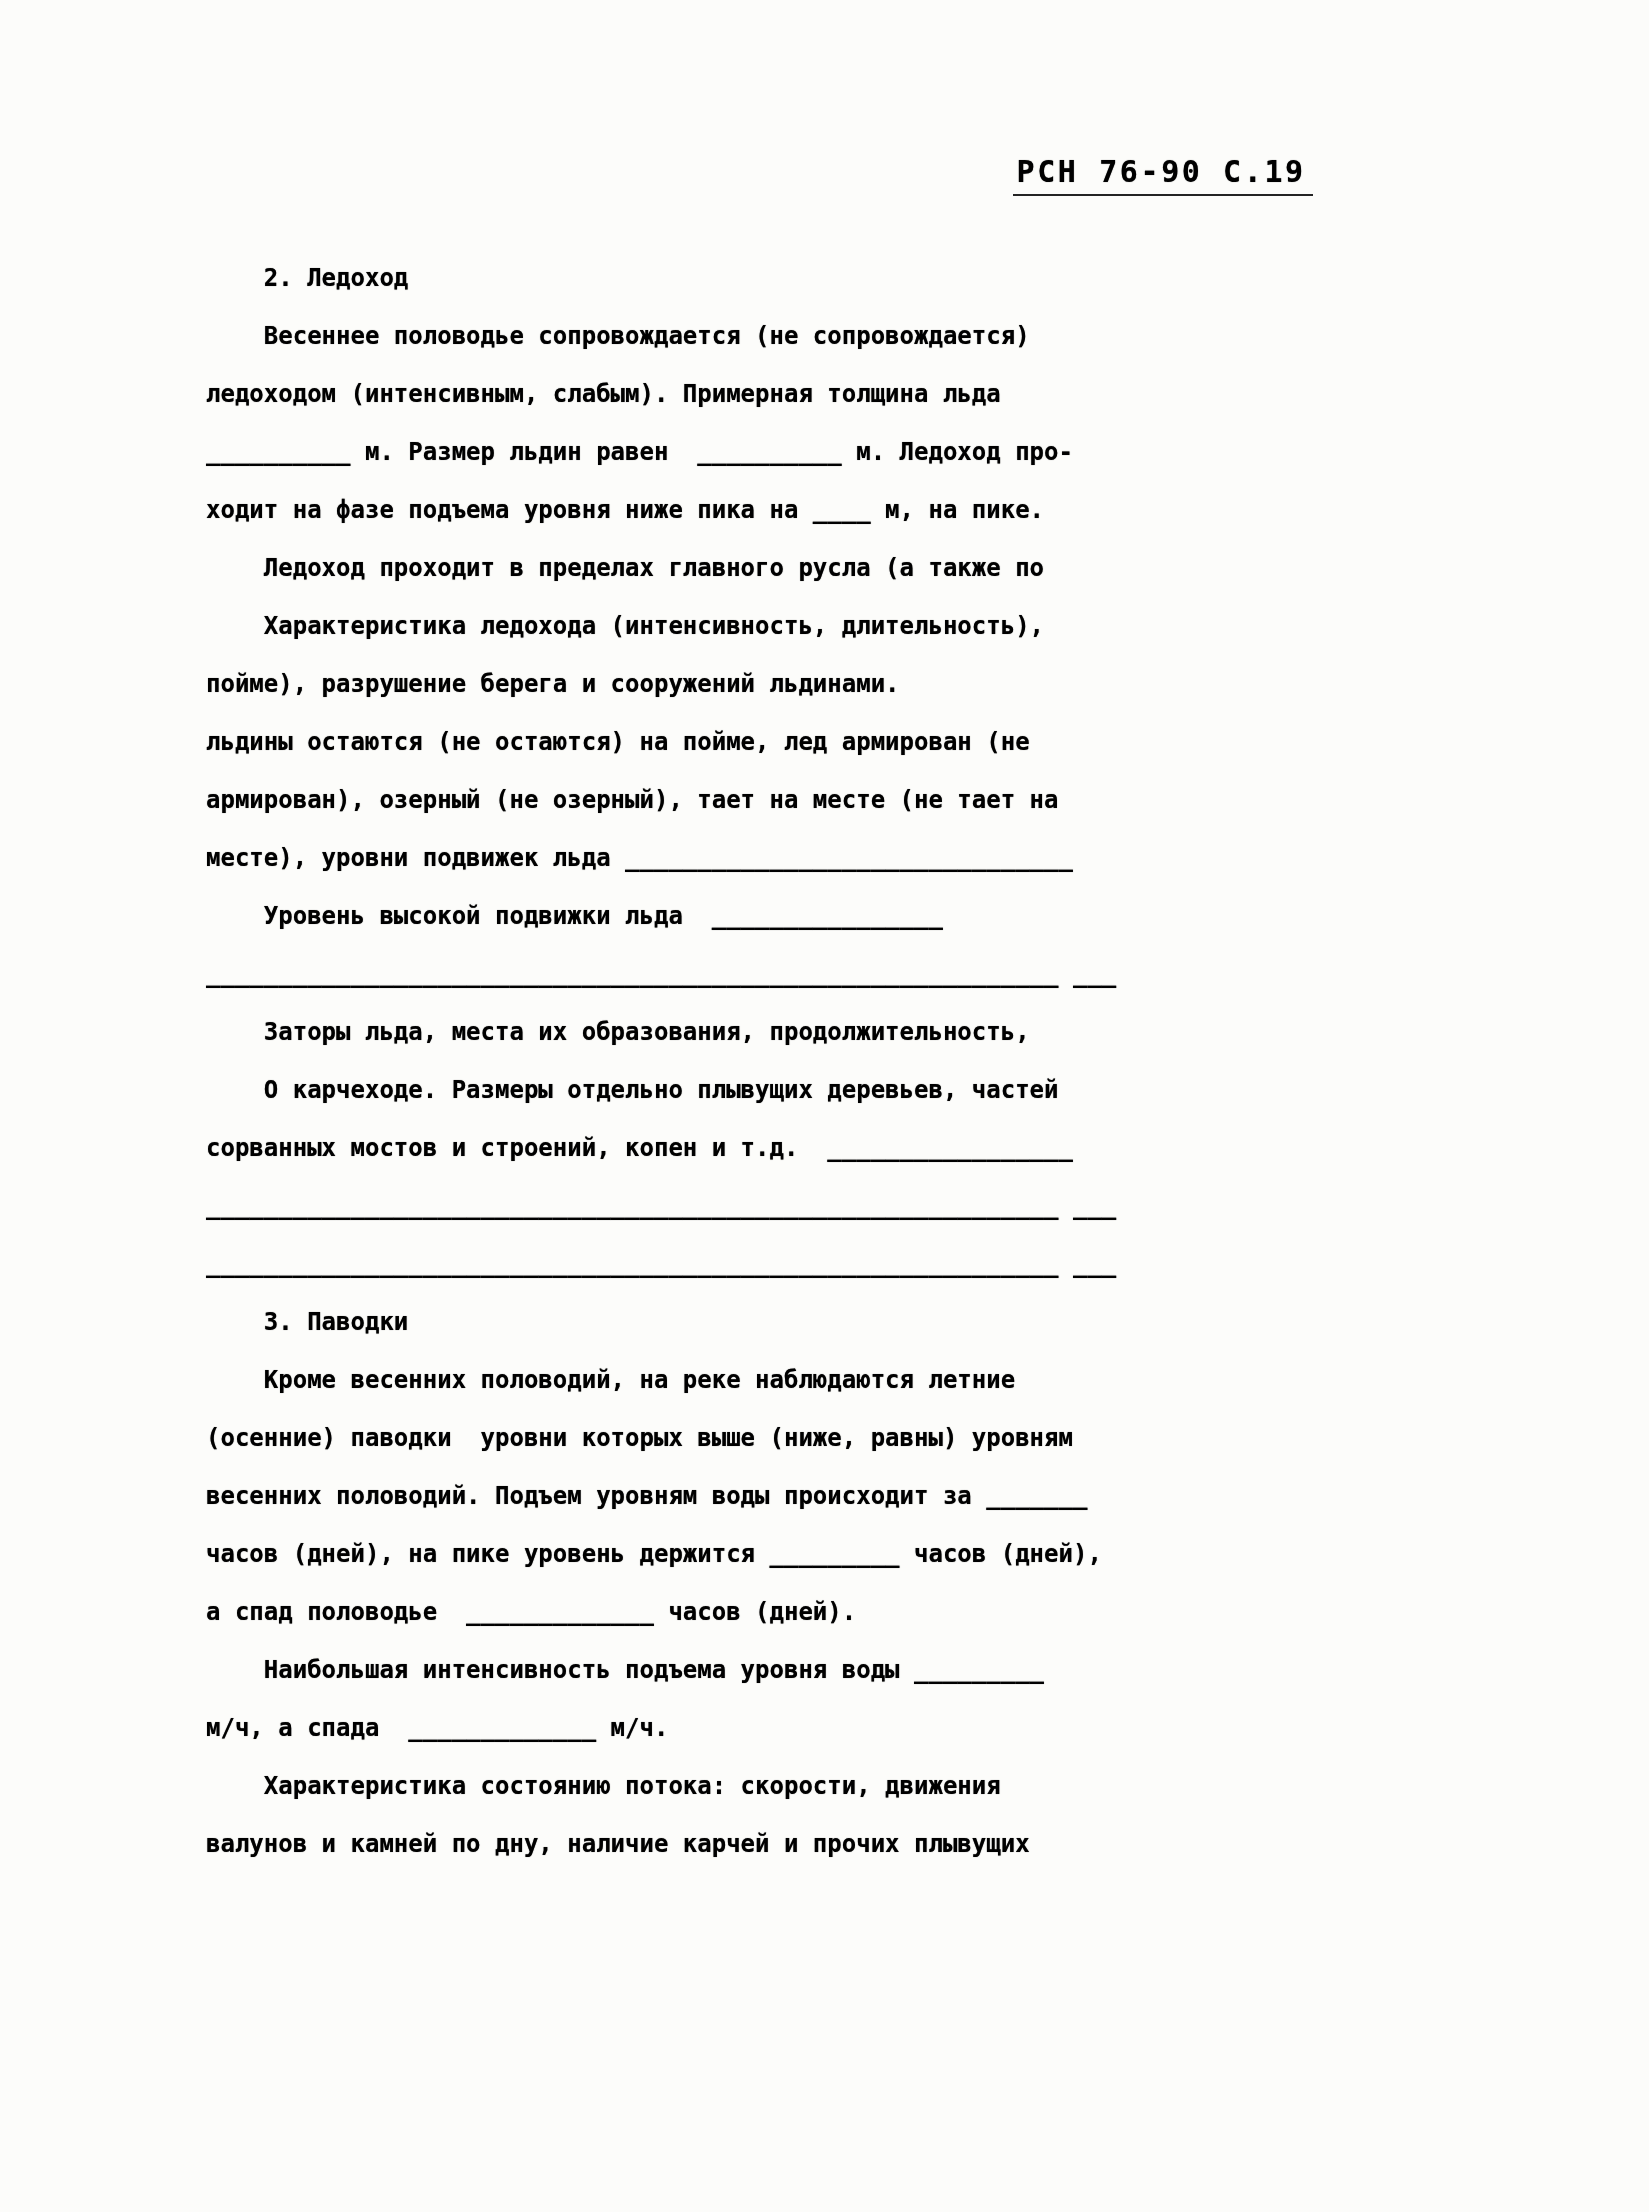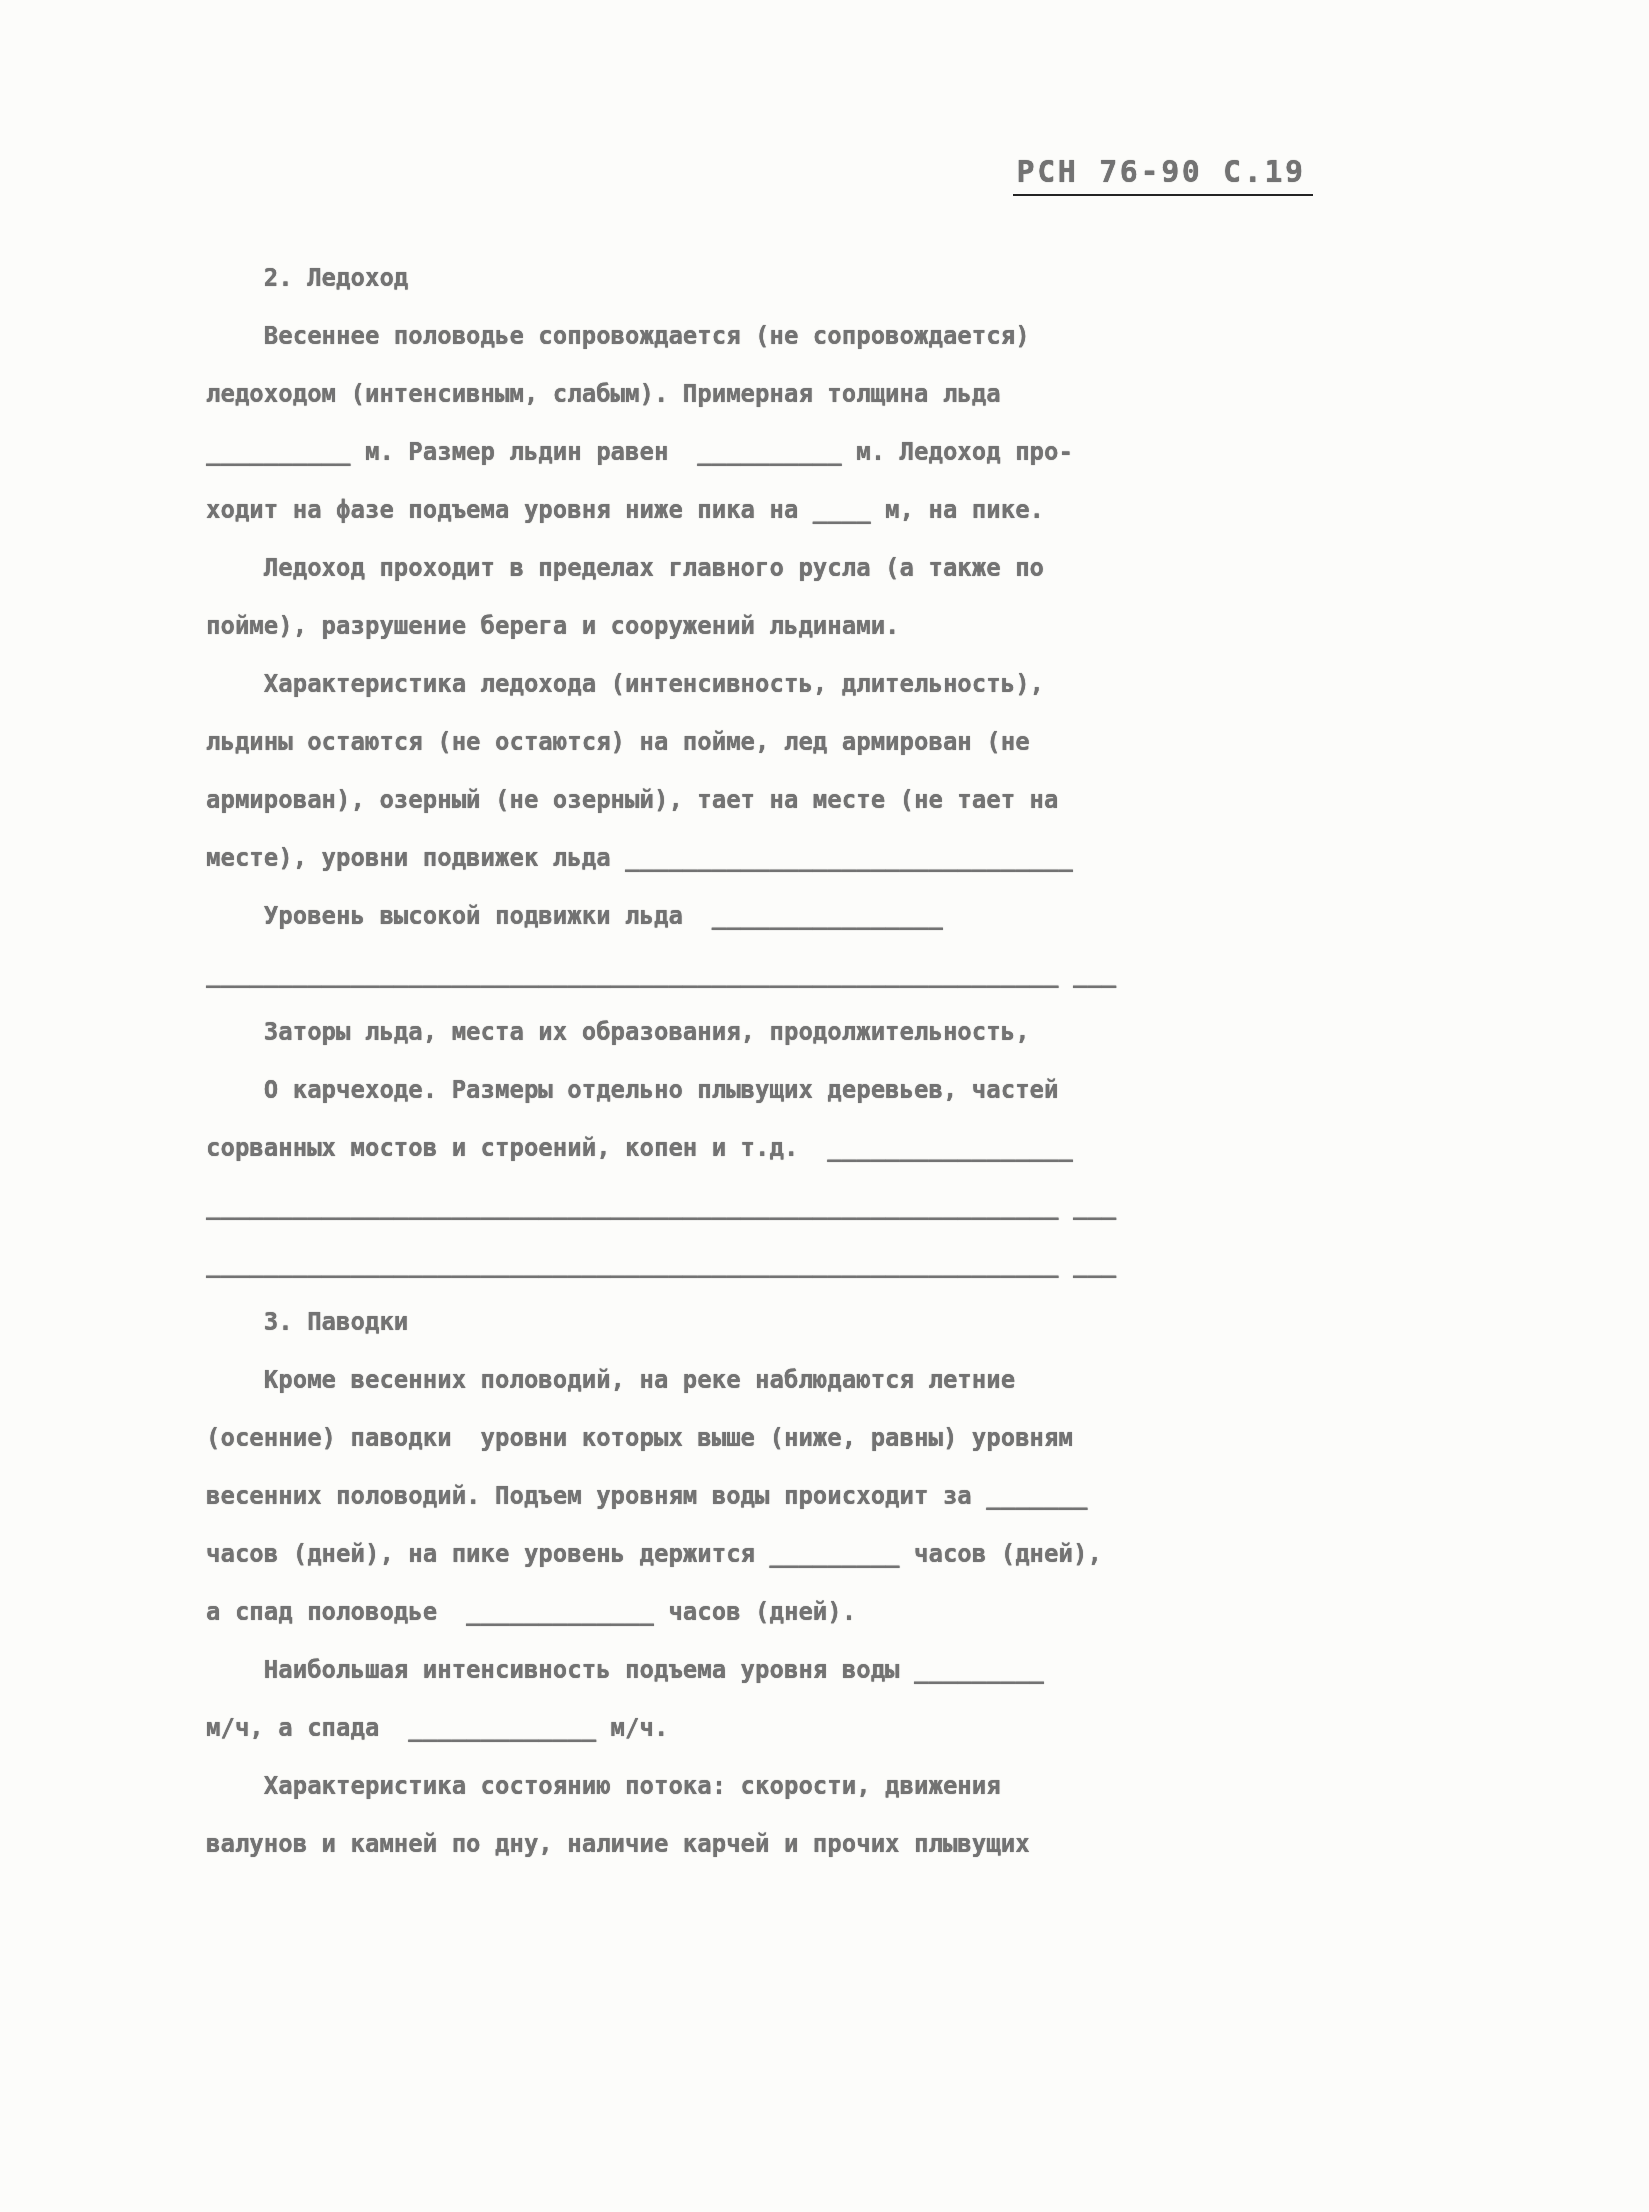--- a/index.html
+++ b/index.html
@@ -6,21 +6,21 @@
     margin: 0;
     padding: 0;
     background: #d9d9d9;
   }
   .page {
     position: relative;
     width: 1650px;
     height: 2213px;
     background: #fcfcfa;
     font-family: "DejaVu Sans Mono", monospace;
-    color: #737373;
+    color: #000000;
     overflow: hidden;
   }
   .scan-header {
     position: absolute;
     top: 154px;
     left: 1013px;
     font-size: 30px;
     font-weight: 700;
     letter-spacing: 2.6px;
     padding: 0 7px 5.2px 3.5px;
@@ -48,22 +48,22 @@
 
 <div class="page">
   <div class="scan-header">РСН 76-90 С.19</div>
   <div class="content">
     <div class="line">    2. Ледоход</div>
     <div class="line">    Весеннее половодье сопровождается (не сопровождается)</div>
     <div class="line">ледоходом (интенсивным, слабым). Примерная толщина льда</div>
     <div class="line">__________ м. Размер льдин равен  __________ м. Ледоход про-</div>
     <div class="line">ходит на фазе подъема уровня ниже пика на ____ м, на пике.</div>
     <div class="line">    Ледоход проходит в пределах главного русла (а также по</div>
+    <div class="line">    Характеристика ледохода (интенсивность, длительность),</div>
     <div class="line">пойме), разрушение берега и сооружений льдинами.</div>
-    <div class="line">    Характеристика ледохода (интенсивность, длительность),</div>
     <div class="line">льдины остаются (не остаются) на пойме, лед армирован (не</div>
     <div class="line">армирован), озерный (не озерный), тает на месте (не тает на</div>
     <div class="line">месте), уровни подвижек льда _______________________________</div>
     <div class="line">    Уровень высокой подвижки льда  ________________</div>
     <div class="line">___________________________________________________________ ___</div>
     <div class="line">    Заторы льда, места их образования, продолжительность,</div>
     <div class="line">    О карчеходе. Размеры отдельно плывущих деревьев, частей</div>
     <div class="line">сорванных мостов и строений, копен и т.д.  _________________</div>
     <div class="line">___________________________________________________________ ___</div>
     <div class="line">___________________________________________________________ ___</div>

